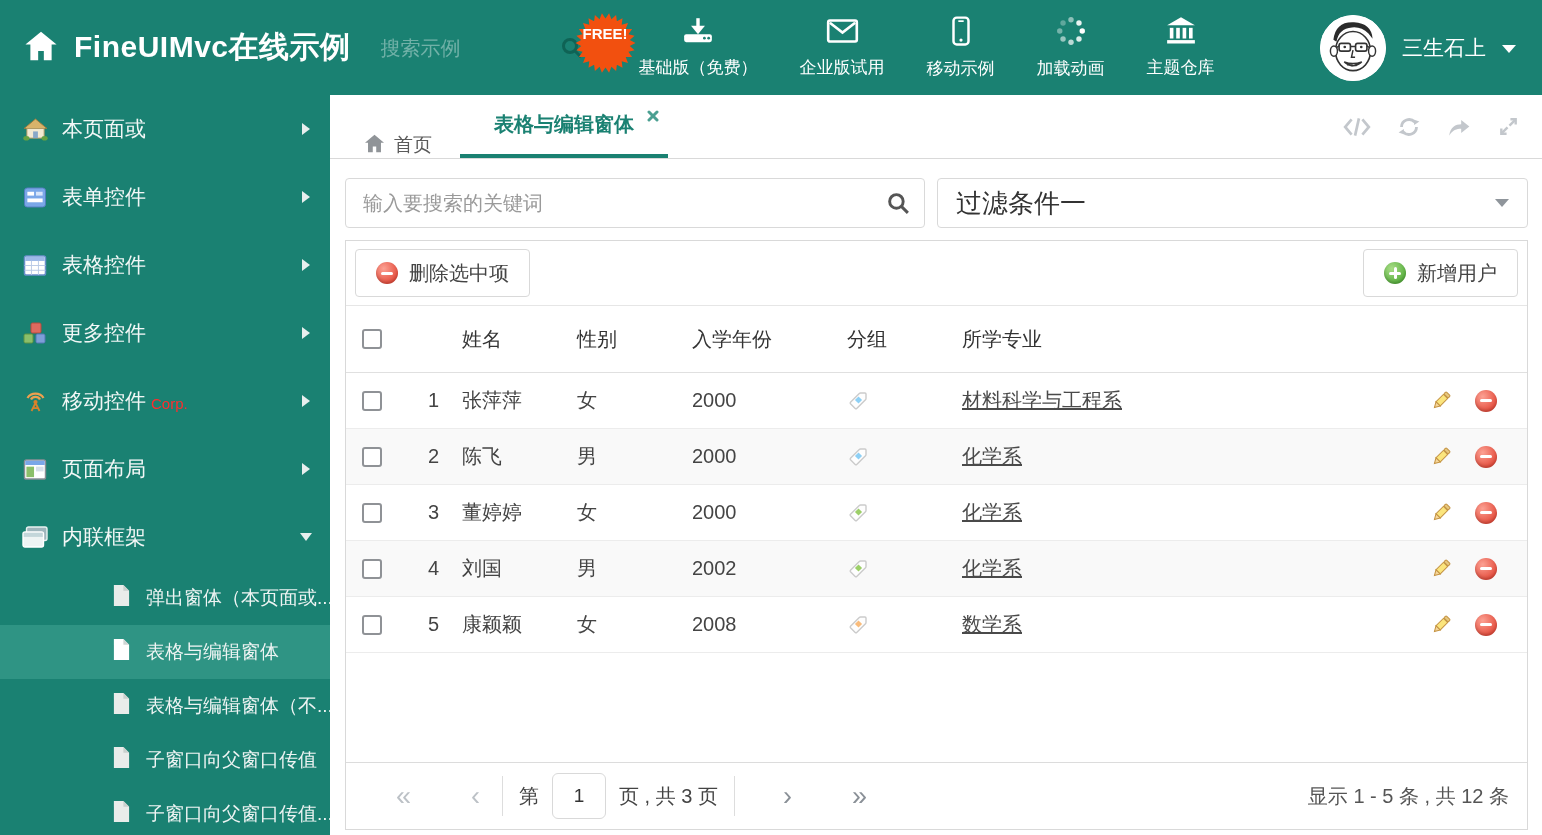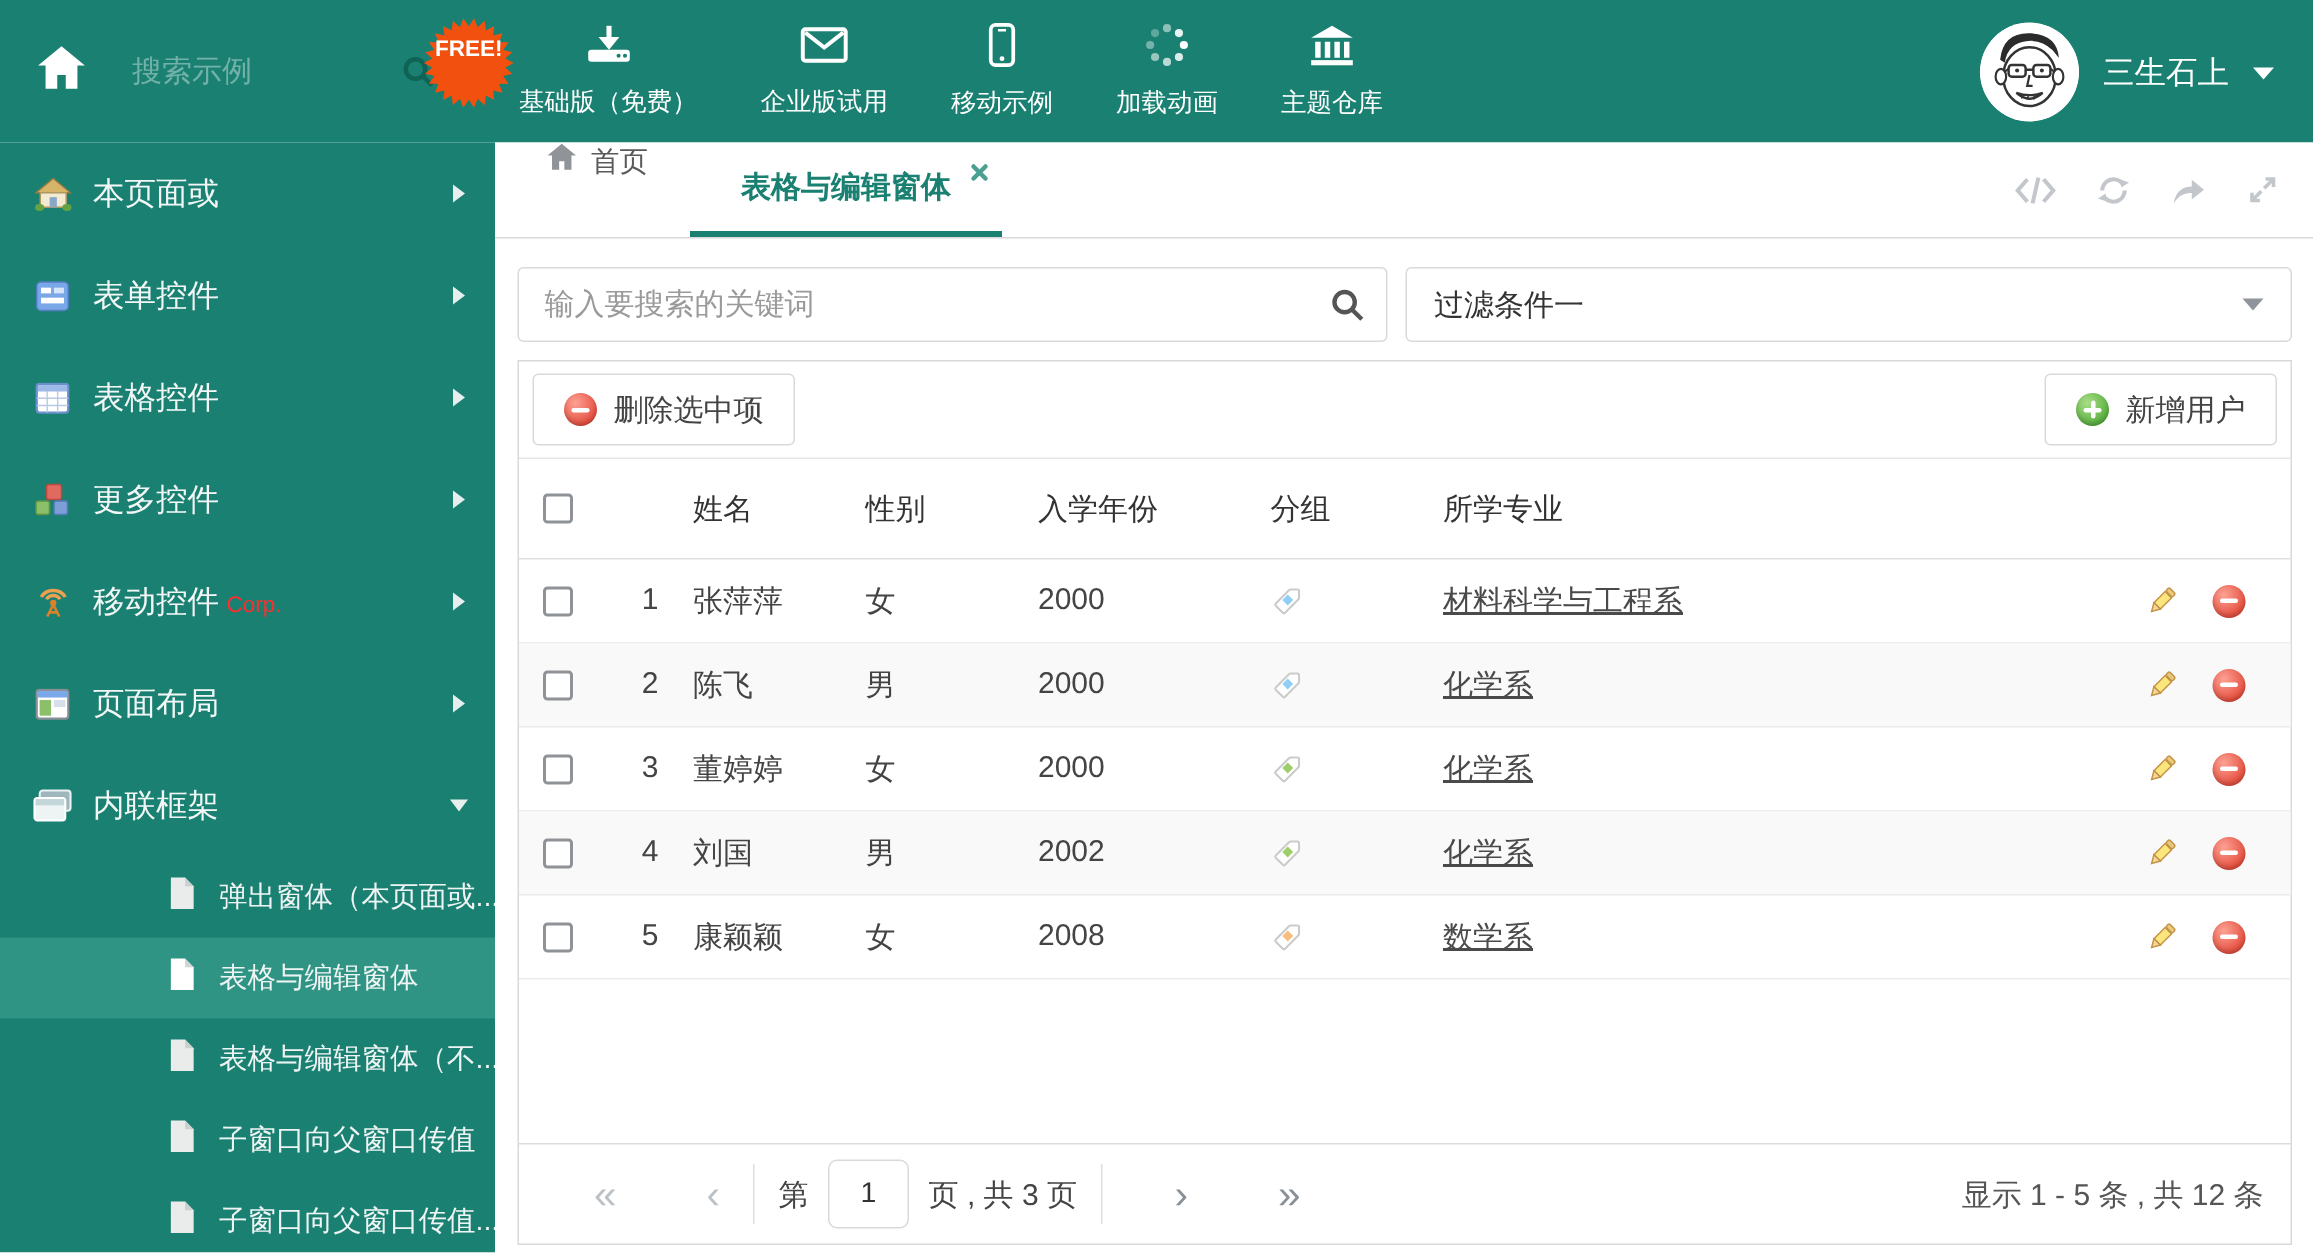--- a/index.html
+++ b/index.html
@@ -38,36 +38,36 @@
     border-left:8px solid #e7efee;margin-left:auto;margin-right:20px;}
   .arr-d{width:0;height:0;border-left:6px solid transparent;border-right:6px solid transparent;
     border-top:8px solid #e7efee;margin-left:auto;margin-right:18px;}
   .subitem{height:54px;display:flex;align-items:center;color:#eef4f3;font-size:19px;
     padding-left:112px;gap:15px;cursor:pointer;white-space:nowrap;}
   .subitem.sel{background:#2f9484;}
 
   
   .main{position:absolute;left:330px;top:95px;width:1212px;height:740px;background:#fff;box-sizing:border-box;}
   .tabbar{height:64px;border-bottom:1px solid #d9d9d9;display:flex;align-items:stretch;box-sizing:border-box;}
-  .tab-home{display:flex;align-items:flex-start;gap:9px;margin-left:34px;color:#5a5a5a;font-size:19px;cursor:pointer;}
+  .tab-home{display:flex;align-items:flex-end;gap:9px;margin-left:34px;color:#5a5a5a;font-size:19px;cursor:pointer;}
   .tab-active{position:relative;margin-left:28px;padding:0 34px;display:flex;align-items:center;
     color:#1a8172;font-weight:bold;font-size:20px;border-bottom:4px solid #1a8172;box-sizing:border-box;cursor:pointer;}
   .tab-close{position:absolute;right:9px;top:9px;cursor:pointer;}
   .tab-tools{margin-left:auto;margin-right:22px;display:flex;align-items:center;gap:26px;}
   .tool{cursor:pointer;display:flex;align-items:center;}
 
   .content{padding:19px 14px 0 15px;}
   .filter-row{display:flex;gap:12px;margin-bottom:12px;}
   .search-box{position:relative;width:580px;height:50px;border:1px solid #d9d9d9;border-radius:4px;box-sizing:border-box;}
   .search-box input{width:500px;height:46px;border:none;outline:none;margin-left:15px;
     font-size:20px;color:#8b5cf6;font-family:inherit;background:transparent;}
   .search-box input::placeholder{color:#9a9a9a;}
   .search-box .mag2{position:absolute;right:13px;top:12px;cursor:pointer;}
   .filter-select{flex:1;height:50px;border:1px solid #d9d9d9;border-radius:4px;box-sizing:border-box;
-    display:flex;align-items:center;padding:0 18px;font-size:20px;color:#333;cursor:pointer;}
+    display:flex;align-items:center;padding:0 18px;font-size:26px;color:#333;cursor:pointer;}
   .caret-g{margin-left:auto;width:0;height:0;border-left:7px solid transparent;border-right:7px solid transparent;
     border-top:8px solid #8f959b;}
 
   .grid-panel{border:1px solid #d9d9d9;height:590px;display:flex;flex-direction:column;box-sizing:border-box;}
   .grid-toolbar{height:64px;flex:0 0 auto;border-bottom:1px solid #e6e6e6;display:flex;align-items:center;padding:0 9px;}
   .btn{height:48px;background:#fff;border:1px solid #d9d9d9;border-radius:4px;display:inline-flex;
     align-items:center;gap:11px;padding:0 20px;font-size:20px;color:#444;cursor:pointer;box-sizing:border-box;}
   .btn-add{margin-left:auto;}
 
   .grid-head{height:66px;flex:0 0 auto;display:flex;align-items:center;border-bottom:1px solid #e0e0e0;
@@ -112,20 +112,21 @@
 
 <div class="app">
 
   <header class="topbar">
     <div class="brand">
       <span>
         <svg width="34" height="32" viewBox="0 0 24 22">
             <path d="M12 1 L23 10 H19.5 V21 H14 V14.5 H10 V21 H4.5 V10 H1 Z" fill="#fff"></path>
           </svg>
       </span>
+      <h1>FineUIMvc在线示例</h1>
     </div>
 
     <div class="topsearch">
       <input placeholder="搜索示例" style="">
       <span class="mag">
         <svg width="24" height="24" viewBox="0 0 24 24" fill="none" stroke="#0f6355" stroke-width="3">
           <circle cx="10" cy="10" r="6.5"></circle>
             <line x1="15" y1="15" x2="21" y2="21"></line>
         </svg>
       </span>

